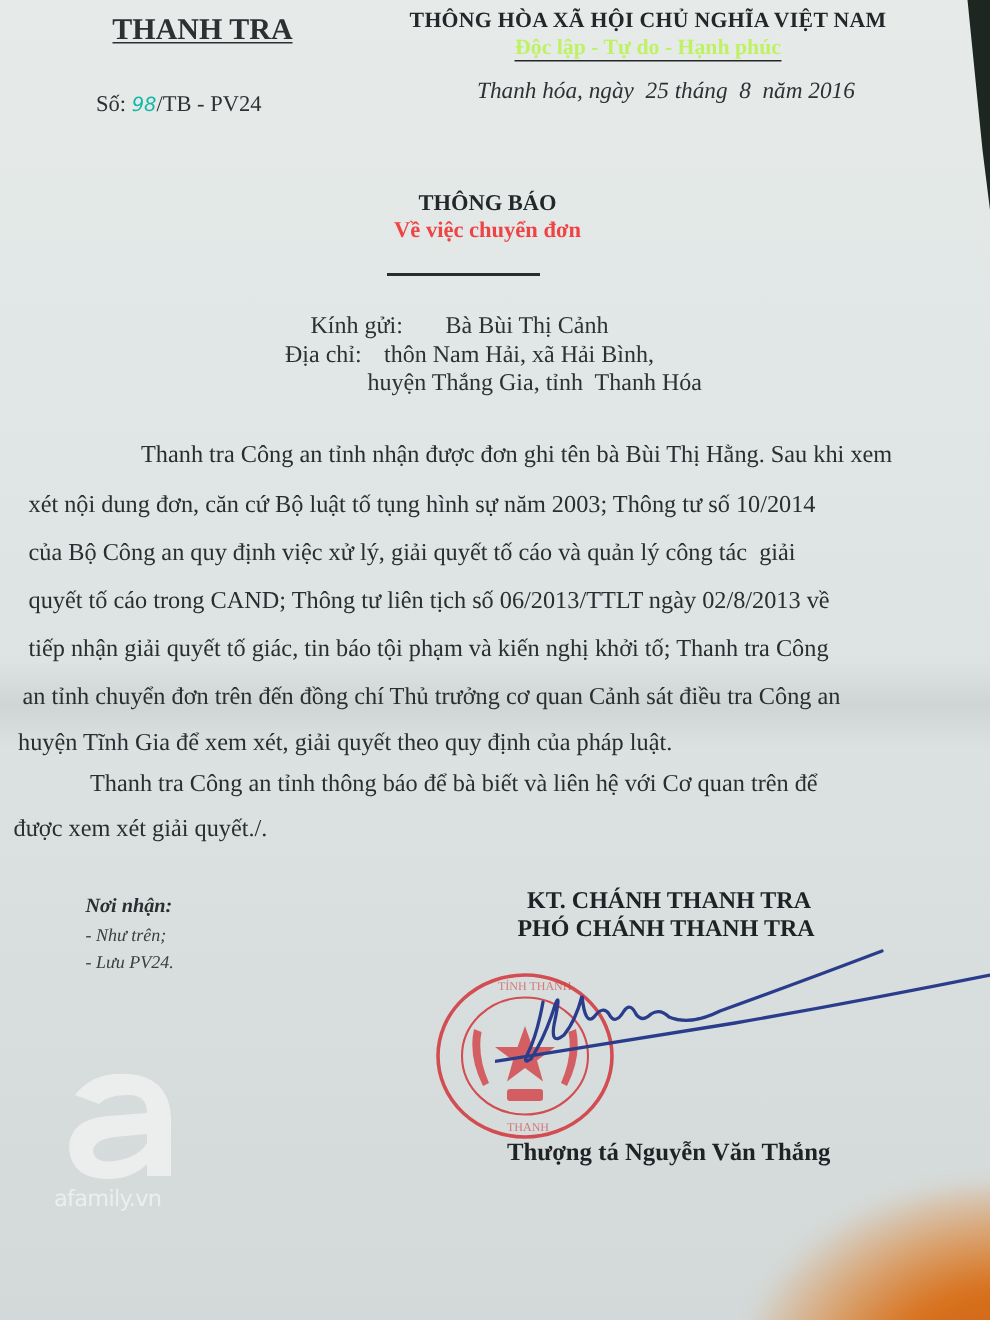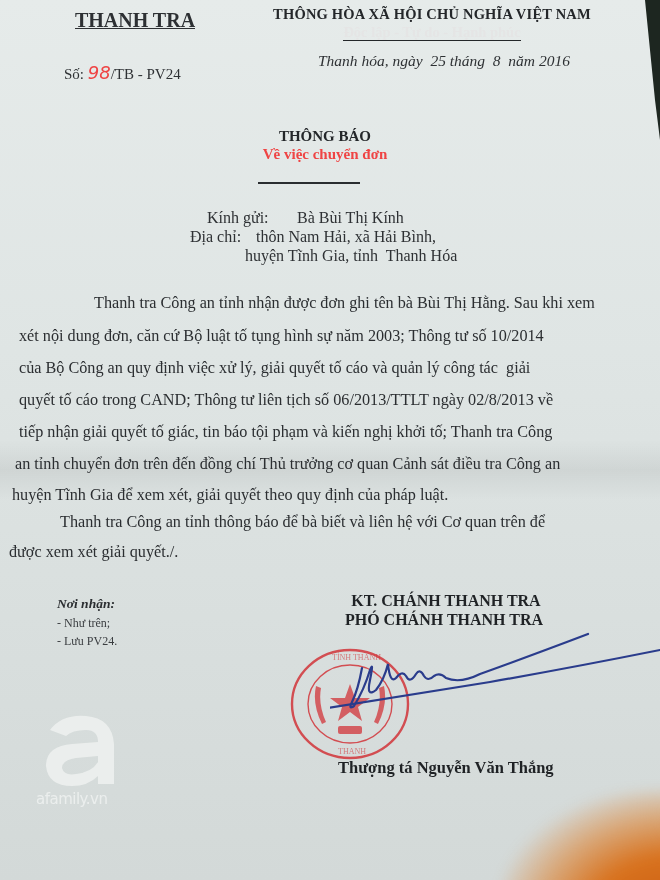--- a/index.html
+++ b/index.html
@@ -25,44 +25,44 @@
       background: radial-gradient(ellipse at 55% 60%, #c85a10 0%, #d8721e 35%, rgba(220,130,50,0.6) 55%, rgba(225,225,220,0) 75%);
       filter: blur(6px);
     }
     .abs { position: absolute; }
 
     
     .hdr-left { left: 30px; top: 12px; width: 210px; text-align: center; }
     .agency { font-size: 13.5px; letter-spacing: 0.2px; color: #3a3d40; }
     .dept { font-size: 20px; font-weight: bold; color: #2d3033; margin-top: 1px; display: inline-block; border-bottom: 1.5px solid #2d3033; line-height: 15px; }
     .docno { left: 64px; top: 62px; font-size: 15px; color: #2e3134; }
-    .docno .hand { font-family: "DejaVu Sans", sans-serif; font-style: italic; color: #ef4444; font-size: 18px; }
+    .docno .hand { font-family: "DejaVu Sans", sans-serif; font-style: italic; color: #14b8a6; font-size: 13px; }
 
     
     .hdr-right { left: 262px; top: 6px; width: 340px; text-align: center; }
     .nation { font-size: 14.5px; font-weight: bold; color: #24272a; letter-spacing: 0.2px; }
-    .motto { font-size: 14.5px; font-weight: bold; color: #e5e5e5; display: inline-block; border-bottom: 1.5px solid #24272a; line-height: 16px; margin-top: 1px; }
+    .motto { font-size: 14.5px; font-weight: bold; color: #bef264; display: inline-block; border-bottom: 1.5px solid #24272a; line-height: 16px; margin-top: 1px; }
     .dateline { left: 318px; top: 52px; font-size: 15.5px; font-style: italic; color: #2e3134; white-space: pre; }
 
     
     .title { left: 150px; top: 128px; width: 350px; text-align: center; font-size: 15px; font-weight: bold; color: #24272a; }
     .subtitle { left: 150px; top: 146px; width: 350px; text-align: center; font-size: 15px; font-weight: bold; color: #ef4444; }
     .title-rule { left: 258px; top: 182px; width: 102px; height: 1.5px; background: #2a2d30; }
 
     .addr { font-size: 16px; color: #2e3134; white-space: pre; }
     .kg-label { left: 207px; top: 209px; }
     .kg-val { left: 297px; top: 209px; }
     .dc-label { left: 190px; top: 228px; }
     .dc-val { left: 256px; top: 228px; }
     .dc-val2 { left: 245px; top: 247px; }
 
     .body-line { font-size: 16.2px; color: #2b2e31; white-space: pre; }
     .sig-block { left: 300px; width: 300px; text-align: center; font-size: 16px; font-weight: bold; color: #1f2225; }
     .recv-title { left: 57px; top: 596px; font-size: 13.5px; font-weight: bold; font-style: italic; color: #2b2e31; }
-    .recv-item { font-size: 12px; color: #3a3d40; }
+    .recv-item { font-size: 12px; color: #3a3d40; font-style: italic; }
 
     .signer { left: 338px; top: 758px; font-size: 16.5px; font-weight: bold; color: #1f2225; }
 
     .watermark { left: 42px; top: 710px; }
     .wm-text { left: 36px; top: 790px; font-family: "DejaVu Sans", sans-serif; font-size: 15px; color: #eef1f0; opacity: 0.9; letter-spacing: -0.5px; }
   </style>
 </head>
 <body>
 
 <div class="paper"></div>
@@ -80,24 +80,24 @@
   <div class="nation">THÔNG HÒA XÃ HỘI CHỦ NGHĨA VIỆT NAM</div>
   <div class="motto">Độc lập - Tự do - Hạnh phúc</div>
 </div>
 <div class="abs dateline">Thanh hóa, ngày  25 tháng  8  năm 2016</div>
 
 <div class="abs title">THÔNG BÁO</div>
 <div class="abs subtitle">Về việc chuyển đơn</div>
 <div class="abs title-rule"></div>
 
 <div class="abs addr kg-label">Kính gửi:</div>
-<div class="abs addr kg-val">Bà Bùi Thị Kính</div>
+<div class="abs addr kg-val">Bà Bùi Thị Cảnh</div>
 <div class="abs addr dc-label">Địa chỉ:</div>
 <div class="abs addr dc-val">thôn Nam Hải, xã Hải Bình,</div>
-<div class="abs addr dc-val2">huyện Tĩnh Gia, tỉnh  Thanh Hóa</div>
+<div class="abs addr dc-val2">huyện Thắng Gia, tỉnh  Thanh Hóa</div>
 
 <div class="abs body-line" style="left:94px; top:294px;">Thanh tra Công an tỉnh nhận được đơn ghi tên bà Bùi Thị Hằng. Sau khi xem</div>
 <div class="abs body-line" style="left:19px; top:327px;">xét nội dung đơn, căn cứ Bộ luật tố tụng hình sự năm 2003; Thông tư số 10/2014</div>
 <div class="abs body-line" style="left:19px; top:359px;">của Bộ Công an quy định việc xử lý, giải quyết tố cáo và quản lý công tác  giải</div>
 <div class="abs body-line" style="left:19px; top:391px;">quyết tố cáo trong CAND; Thông tư liên tịch số 06/2013/TTLT ngày 02/8/2013 về</div>
 <div class="abs body-line" style="left:19px; top:423px;">tiếp nhận giải quyết tố giác, tin báo tội phạm và kiến nghị khởi tố; Thanh tra Công</div>
 <div class="abs body-line" style="left:15px; top:455px;">an tỉnh chuyển đơn trên đến đồng chí Thủ trưởng cơ quan Cảnh sát điều tra Công an</div>
 <div class="abs body-line" style="left:12px; top:486px;">huyện Tĩnh Gia để xem xét, giải quyết theo quy định của pháp luật.</div>
 
 <div class="abs body-line" style="left:60px; top:513px;text-align:right;">Thanh tra Công an tỉnh thông báo để bà biết và liên hệ với Cơ quan trên để</div>

